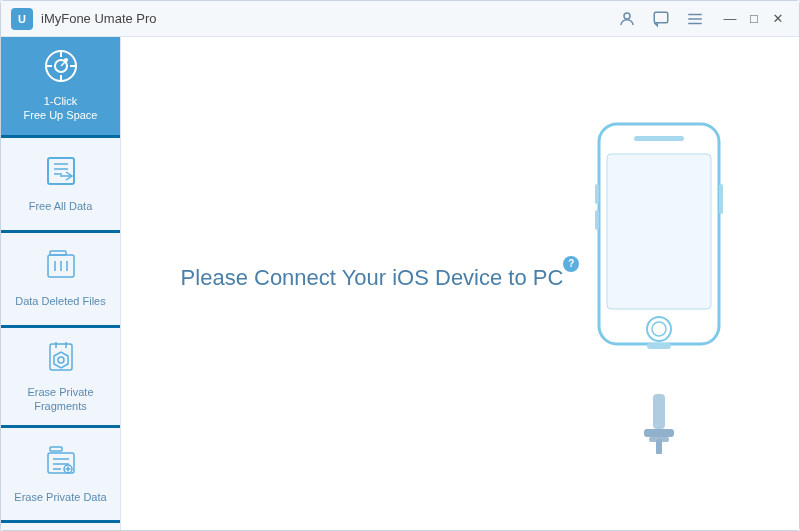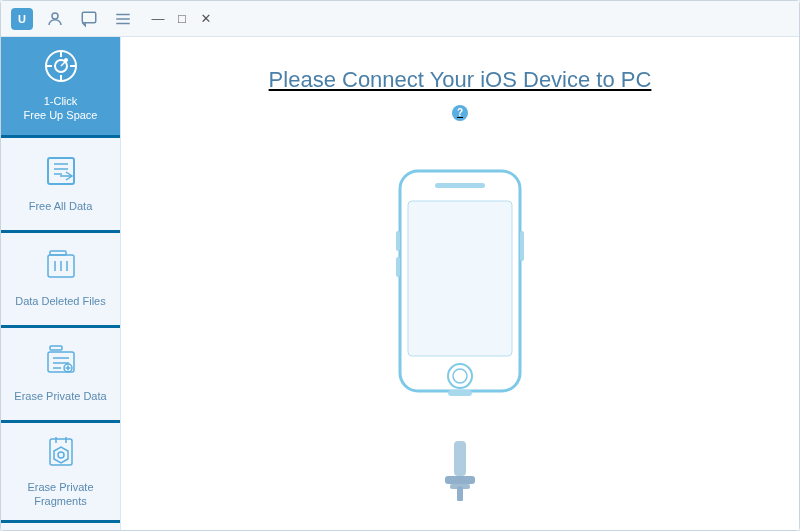--- a/index.html
+++ b/index.html
@@ -142,26 +142,25 @@
     .sidebar-label {
       font-size: 11px;
       color: #5a8ab0;
       line-height: 1.3;
     }
 
     
     .content {
       flex: 1;
       display: flex;
-      flex-direction: column;
+      flex-direction: row;
       align-items: center;
       justify-content: center;
       background: #ffffff;
       padding: 20px;
-      text-decoration: underline;
     }
 
     .connect-title {
       font-size: 22px;
       color: #4a7fa8;
       font-weight: 400;
       margin-bottom: 12px;
     }
 
     .connect-help {
@@ -201,20 +200,21 @@
   </style>
 </head>
 <body>
 
 <div class="window">
 
   <div class="title-bar">
     <div class="title-bar-logo">
       <span>U</span>
     </div>
+    <span class="title-bar-text">iMyFone Umate Pro</span>
     <div class="title-bar-actions">
       <div class="title-bar-icon">
         <svg width="18" height="18" viewBox="0 0 24 24" fill="none" stroke="#6a8caa" stroke-width="2">
           <circle cx="12" cy="8" r="4"></circle>
           <path d="M4 20c0-4 3.6-7 8-7s8 3 8 7"></path>
         </svg>
       </div>
       <div class="title-bar-icon">
         <svg width="18" height="18" viewBox="0 0 24 24" fill="none" stroke="#6a8caa" stroke-width="2">
           <rect x="3" y="3" width="18" height="14" rx="2"></rect>
@@ -280,46 +280,46 @@
             <line x1="15" y1="12" x2="15" y2="22" stroke="#5baee0" stroke-width="1.5"></line>
             <line x1="21" y1="12" x2="21" y2="22" stroke="#5baee0" stroke-width="1.5"></line>
           </svg>
         </div>
         <span class="sidebar-label">Data Deleted Files</span>
       </div>
 
       <div class="sidebar-item">
         <div class="sidebar-icon">
           <svg width="30" height="34" viewBox="0 0 30 34" fill="none">
+            <rect x="4" y="4" width="22" height="26" rx="2" stroke="#5baee0" stroke-width="1.5" fill="none"></rect>
+            <path d="M10 2 L10 8" stroke="#5baee0" stroke-width="1.5"></path>
+            <path d="M20 2 L20 8" stroke="#5baee0" stroke-width="1.5"></path>
+            <path d="M8 16 L15 12 L22 16 L22 24 L15 28 L8 24 Z" stroke="#5baee0" stroke-width="1.5" fill="none"></path>
+            <circle cx="15" cy="20" r="3" stroke="#5baee0" stroke-width="1.5" fill="none"></circle>
+          </svg>
+        </div>
+        <span class="sidebar-label">Erase Private Fragments</span>
+      </div>
+
+      <div class="sidebar-item">
+        <div class="sidebar-icon">
+          <svg width="30" height="34" viewBox="0 0 30 34" fill="none">
             <rect x="2" y="8" width="26" height="20" rx="2" stroke="#5baee0" stroke-width="1.5" fill="none"></rect>
             <rect x="4" y="2" width="12" height="4" rx="1" stroke="#5baee0" stroke-width="1.5" fill="none"></rect>
             <line x1="7" y1="14" x2="23" y2="14" stroke="#5baee0" stroke-width="1.5"></line>
             <line x1="7" y1="19" x2="23" y2="19" stroke="#5baee0" stroke-width="1.5"></line>
             <line x1="7" y1="24" x2="15" y2="24" stroke="#5baee0" stroke-width="1.5"></line>
             <circle cx="22" cy="24" r="4" stroke="#5baee0" stroke-width="1.5" fill="none"></circle>
             <line x1="19.5" y1="24" x2="24.5" y2="24" stroke="#5baee0" stroke-width="1.5"></line>
             <line x1="22" y1="21.5" x2="22" y2="26.5" stroke="#5baee0" stroke-width="1.5"></line>
           </svg>
         </div>
         <span class="sidebar-label">Erase Private Data</span>
       </div>
 
-      <div class="sidebar-item">
-        <div class="sidebar-icon">
-          <svg width="30" height="34" viewBox="0 0 30 34" fill="none">
-            <rect x="4" y="4" width="22" height="26" rx="2" stroke="#5baee0" stroke-width="1.5" fill="none"></rect>
-            <path d="M10 2 L10 8" stroke="#5baee0" stroke-width="1.5"></path>
-            <path d="M20 2 L20 8" stroke="#5baee0" stroke-width="1.5"></path>
-            <path d="M8 16 L15 12 L22 16 L22 24 L15 28 L8 24 Z" stroke="#5baee0" stroke-width="1.5" fill="none"></path>
-            <circle cx="15" cy="20" r="3" stroke="#5baee0" stroke-width="1.5" fill="none"></circle>
-          </svg>
-        </div>
-        <span class="sidebar-label">Erase Private Fragments</span>
-      </div>
-
     </div>
 
     <div class="content">
       <h2 class="connect-title">Please Connect Your iOS Device to PC</h2>
       <div class="connect-help">
         <div class="help-icon">?</div>
       </div>
 
       <div class="phone-container">
         <svg class="iphone-svg" viewBox="0 0 160 280" fill="none" xmlns="http://www.w3.org/2000/svg">

